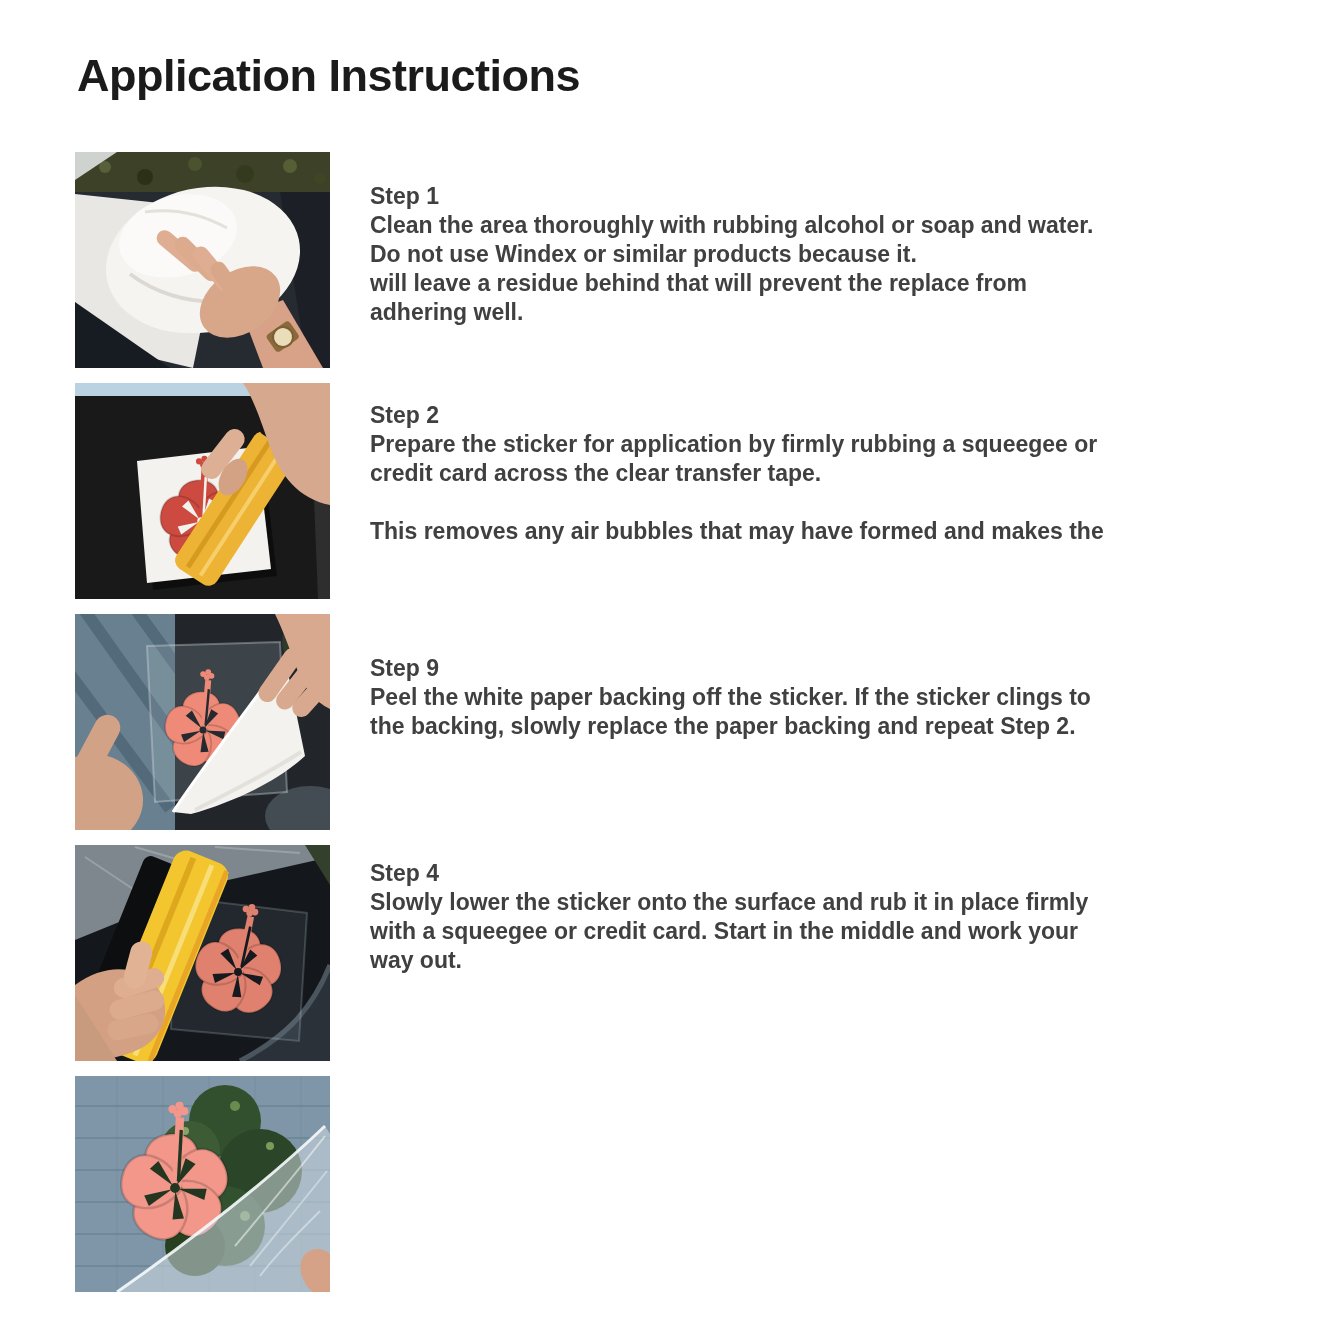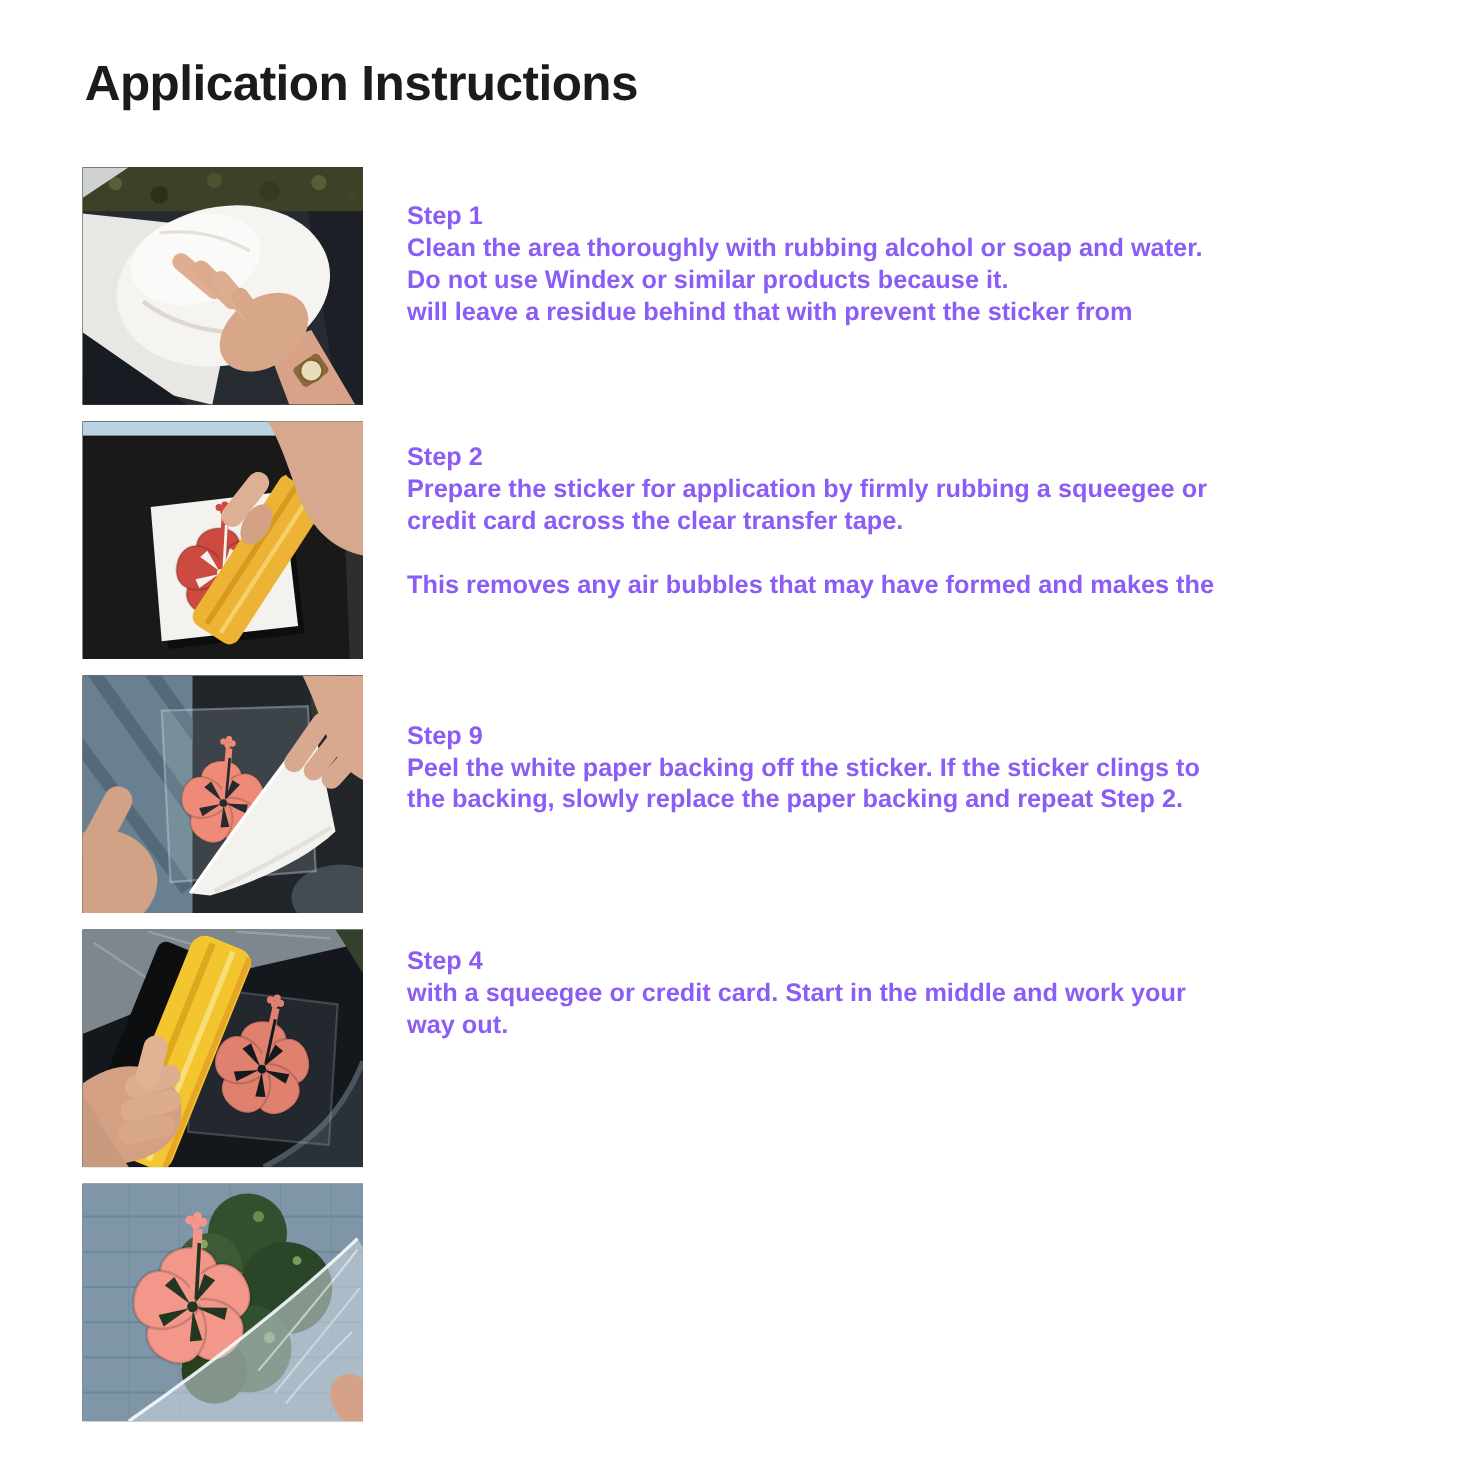--- a/index.html
+++ b/index.html
@@ -11,21 +11,21 @@
            color:#1b1b1b;letter-spacing:-0.5px;}
   .row{display:flex;align-items:flex-start;margin-bottom:15px;}
   .photo{width:255px;height:216px;flex:0 0 auto;overflow:hidden;background:#222;}
   .photo svg{display:block;width:255px;height:216px;}
   .step-text{margin-left:40px;padding-top:0;}
   .r1 .step-text{padding-top:30px;}
   .r2 .step-text{padding-top:18px;}
   .r3 .step-text{padding-top:40px;}
   .r4 .step-text{padding-top:14px;}
   .r5 .step-text{padding-top:12px;}
-  .step-label,.txt-line{font-size:23px;line-height:29px;font-weight:bold;color:#8b5cf6;
+  .step-label,.txt-line{font-size:23px;line-height:29px;font-weight:bold;color:#404040;
                         white-space:nowrap;min-height:29px;}
 </style>
 </head>
 <body>
 
 <svg width="0" height="0" style="position:absolute" aria-hidden="true">
   <defs>
     <g id="hibiscus">
       <g fill="currentColor" stroke="rgba(0,0,0,0.16)" stroke-width="3" stroke-linejoin="round">
         <path d="M0,8 C-16,0 -30,-14 -32,-34 C-34,-54 -20,-66 0,-66 C20,-66 34,-54 32,-34 C30,-14 16,0 0,8 Z"></path>
@@ -92,21 +92,22 @@
             <rect x="194" y="174" width="28" height="21" rx="4" fill="#8a6a3b"></rect>
             <circle cx="208" cy="185" r="10" fill="#e9ddba" stroke="#7c5f33" stroke-width="2"></circle>
           </g>
         </g>
       </svg>
     </div>
     <div class="step-text">
       <div class="step-label">Step 1</div>
       <div class="txt-line">Clean the area thoroughly with rubbing alcohol or soap and water.</div>
       <div class="txt-line">Do not use Windex or similar products because it.</div>
-      <div class="txt-line">will leave a residue behind that with prevent the sticker from</div>
+      <div class="txt-line">will leave a residue behind that will prevent the replace from</div>
+      <div class="txt-line">adhering well.</div>
     </div>
   </div>
 
   <div class="row r2">
     <div class="photo" aria-label="squeegee-rubbing-clear-transfer-tape-on-hibiscus-sticker">
       <svg viewBox="0 0 255 216">
         <rect width="255" height="216" fill="#191919"></rect>
         <rect width="255" height="13" fill="#bad2e2"></rect>
         <polygon points="235,13 255,13 255,216 243,216" fill="#2e2e2e"></polygon>
         <polygon points="68,85 188,71 202,193 78,207" fill="#000000" opacity="0.45"></polygon>
@@ -208,20 +209,21 @@
           <rect x="38" y="128" width="52" height="20" rx="10" fill="#dfae90" transform="rotate(-18 64 138)"></rect>
           <rect x="34" y="150" width="56" height="20" rx="10" fill="#dcab8d" transform="rotate(-15 62 160)"></rect>
           <rect x="32" y="172" width="52" height="20" rx="10" fill="#d8a689" transform="rotate(-12 58 182)"></rect>
           <rect x="52" y="96" width="22" height="48" rx="11" fill="#e2b295" transform="rotate(15 63 120)"></rect>
           <polygon points="0,150 42,216 0,216" fill="#c89a7e"></polygon>
         </g>
       </svg>
     </div>
     <div class="step-text">
       <div class="step-label">Step 4</div>
+      <div class="txt-line">Slowly lower the sticker onto the surface and rub it in place firmly</div>
       <div class="txt-line">with a squeegee or credit card. Start in the middle and work your</div>
       <div class="txt-line">way out.</div>
     </div>
   </div>
 
   <div class="row r5">
     <div class="photo" aria-label="peeling-clear-transfer-tape-off-applied-hibiscus-sticker">
       <svg viewBox="0 0 255 216">
         <rect width="255" height="216" fill="#7e96a7"></rect>
         <g stroke="#6a8494" stroke-width="2" opacity="0.7">

